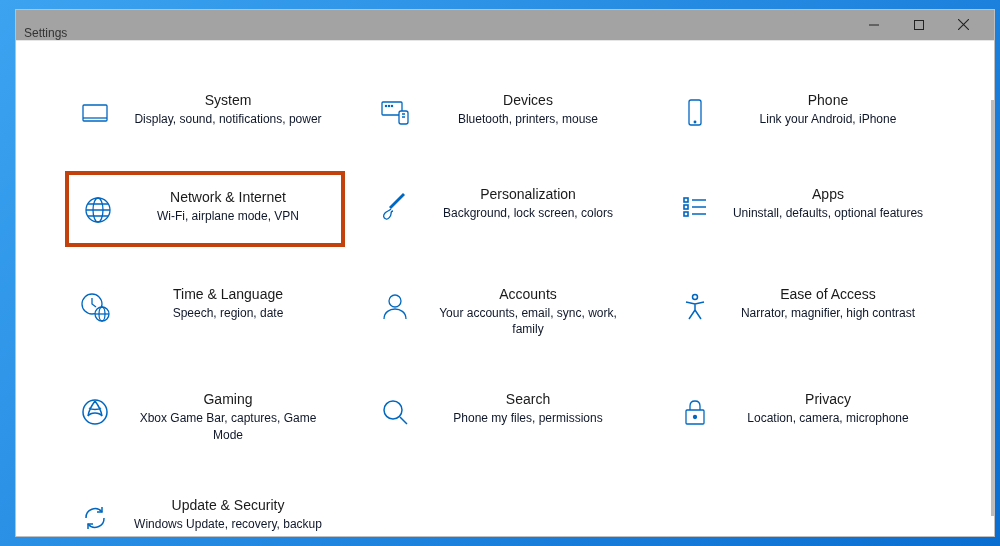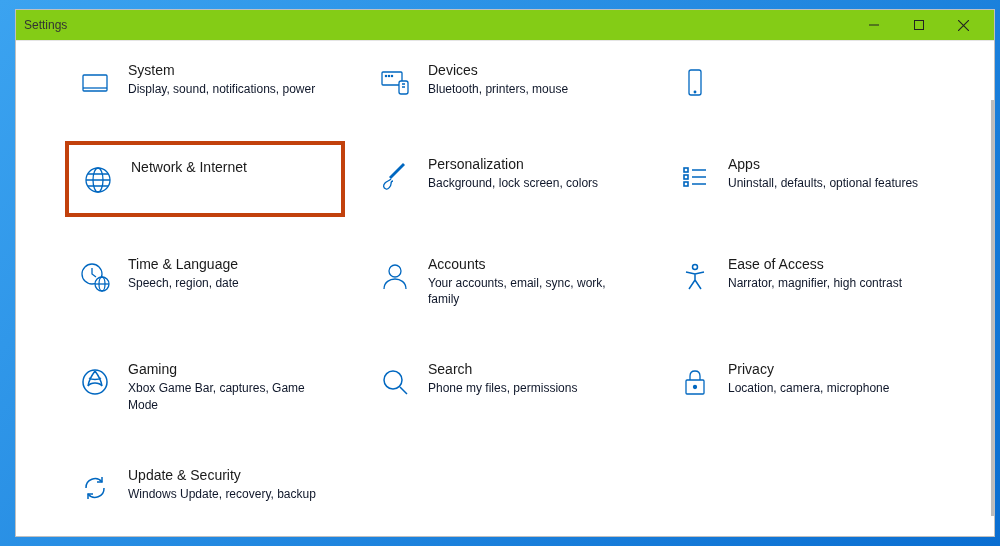--- a/index.html
+++ b/index.html
@@ -17,23 +17,23 @@
   left: 15px;
   right: 5px;
   bottom: 9px;
   background: #ffffff;
   border: 1px solid #c0c0c0;
   display: flex;
   flex-direction: column;
 }
 .titlebar {
   height: 31px;
-  background: #84cc16;
-  display: flex;
-  align-items: center;
+  background: #a3a3a3;
+  display: flex;
+  align-items: flex-end;
   padding: 0 8px;
   border-bottom: 1px solid #e5e5e5;
 }
 .titlebar-title {
   font-size: 12px;
   color: #333;
 }
 .titlebar-spacer { flex: 1; }
 .window-controls { display: flex; gap: 0; }
 .window-control {
@@ -42,21 +42,22 @@
   display: flex;
   align-items: center;
   justify-content: center;
   font-size: 13px;
   color: #333;
   font-family: "Segoe UI Symbol", sans-serif;
 }
 .content {
   flex: 1;
   overflow-y: auto;
-  padding: 6px 40px 20px 40px;
+  padding: 36px 40px 20px 40px;
+  text-align: center;
 }
 .categories {
   display: grid;
   grid-template-columns: repeat(3, 1fr);
   column-gap: 20px;
   row-gap: 24px;
   max-width: 880px;
   margin: 0 auto;
 }
 .category {
@@ -162,32 +163,37 @@
         </div>
       </div>
 
       <div class="category">
         <div class="category-icon">
           <svg width="32" height="32" viewBox="0 0 32 32" fill="none" stroke="currentColor" stroke-width="1.3">
               <rect x="10" y="3" width="12" height="25" rx="2"></rect>
               <circle cx="16" cy="25" r="0.8" fill="currentColor"></circle>
             </svg>
         </div>
+        <div class="category-text">
+          <div class="category-title">Phone</div>
+          <div class="category-desc">Link your Android, iPhone</div>
+        </div>
       </div>
 
       <div class="category selected">
         <div class="category-icon">
           <svg width="32" height="32" viewBox="0 0 32 32" fill="none" stroke="currentColor" stroke-width="1.3">
               <circle cx="16" cy="16" r="12"></circle>
               <ellipse cx="16" cy="16" rx="5" ry="12"></ellipse>
               <path d="M4 16 H28 M6 10 H26 M6 22 H26"></path>
             </svg>
         </div>
         <div class="category-text">
           <div class="category-title">Network &amp; Internet</div>
+          <div class="category-desc">Wi-Fi, airplane mode, VPN</div>
         </div>
       </div>
 
       <div class="category">
         <div class="category-icon">
           <svg width="32" height="32" viewBox="0 0 32 32" fill="none" stroke="currentColor" stroke-width="1.3">
               <path d="M26 4 L12 18 L10 16 L24 2 Z" fill="currentColor" stroke="none"></path>
               <path d="M12 18 C10 20 8 20 6 22 C4 24 4 27 7 28 C9 29 12 25 12 23 C12 21 13 20 14 20"></path>
             </svg>
         </div>

